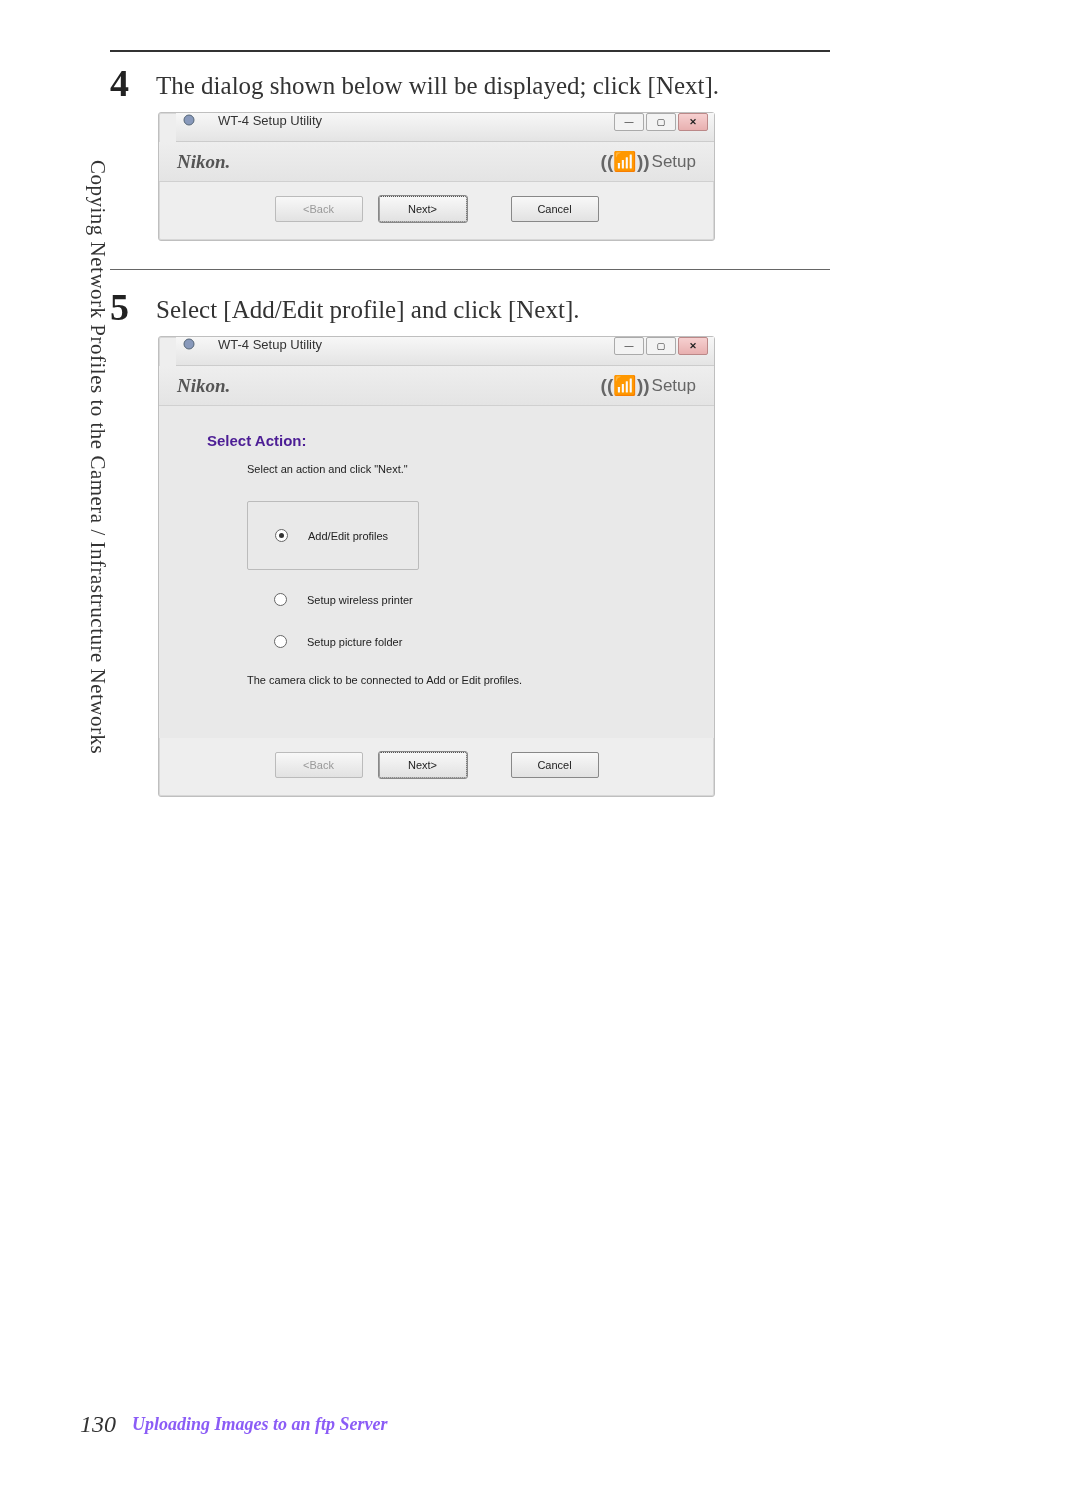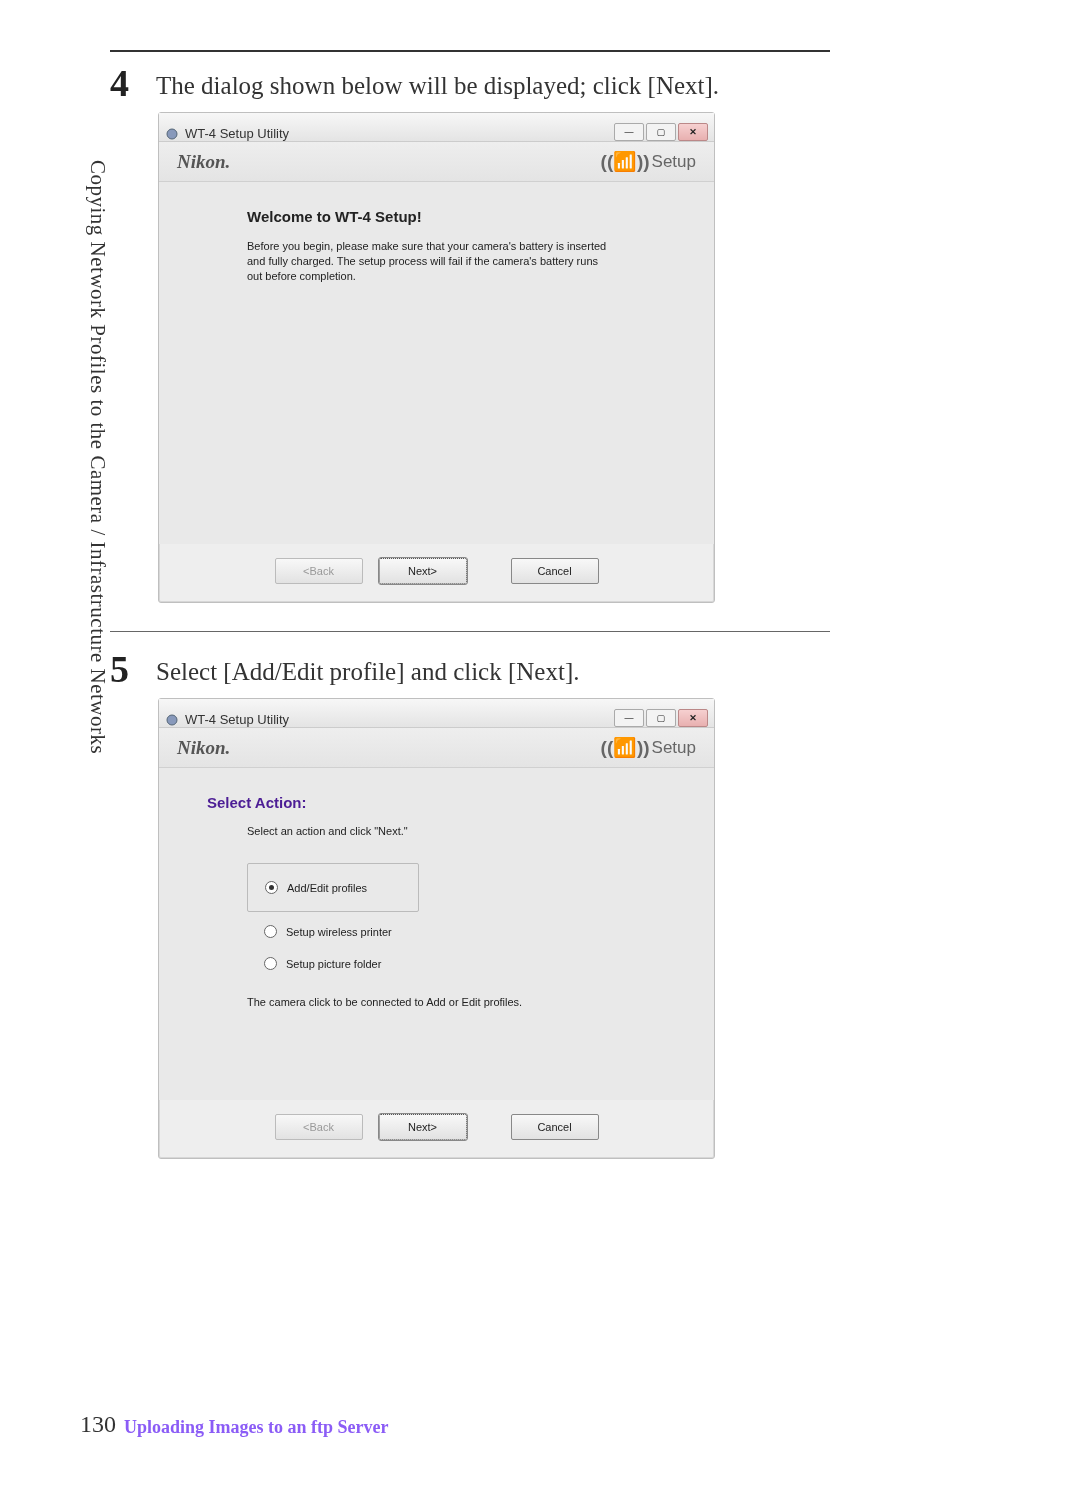--- a/index.html
+++ b/index.html
@@ -68,23 +68,24 @@
     font-family: Tahoma, Arial, sans-serif;
     font-size: 12px;
     color: #222;
     box-shadow: 0 0 0 1px #d7d7d7 inset;
   }
   .titlebar {
     height: 28px;
     background: linear-gradient(#f7f7f7,#e4e4e4);
     border-bottom: 1px solid #ccc;
     display: flex;
-    align-items: flex-end;
+    align-items: flex-start;
     padding: 0 6px;
-    gap: 6px;
+    gap: 22px;
+    margin-left: 17px;
   }
   .titlebar .wicon {
     width: 14px;
     height: 14px;
     display: inline-block;
   }
   .titlebar .title {
     font-size: 13px;
     color: #333;
     flex: 1;
@@ -175,24 +176,24 @@
   .radio-group {
     border: 1px solid #bbb;
     border-radius: 2px;
     padding: 10px 10px 10px 10px;
     width: 150px;
     margin-bottom: 4px;
   }
   .radio-row, .radio-row-loose {
     display: flex;
     align-items: center;
-    gap: 9px;
-    font-size: 11px;
-    color: #222;
-    margin: 7px;
+    gap: 20px;
+    font-size: 11px;
+    color: #222;
+    margin: 17px;
     text-align: center;
   }
   .radio-row-loose {
     padding: 6px 0 6px 10px;
   }
   .radio-dot {
     width: 11px;
     height: 11px;
     border: 1px solid #666;
     border-radius: 50%;
@@ -246,23 +247,24 @@
   }
   .mid-rule {
     border-top: 1px solid #666;
     margin: 28px 170px 18px 40px;
   }
   .footer {
     position: absolute;
     bottom: 48px;
     left: 80px;
     display: flex;
-    align-items: flex-end;
-    gap: 8px;
+    align-items: center;
+    gap: 16px;
     font-family: Georgia, serif;
+    font-style: italic;
   }
   .footer .pnum {
     font-size: 24px;
     color: #333;
   }
   .footer .ftitle {
     font-size: 18px;
     font-weight: bold;
     color: #8b5cf6;
   }
@@ -293,26 +295,20 @@
           <div class="winbtn">—</div>
           <div class="winbtn">▢</div>
           <div class="winbtn close">✕</div>
         </div>
       </div>
       <div class="header-area">
         <div class="brand">Nikon.</div>
         <div class="setup-logo">
           <span class="antenna">((📶))</span>
           <span>Setup</span>
-        </div>
-      </div>
-      <div class="content-area">
-        <div class="inner-panel">
-          <div class="d1-title">Welcome to WT-4 Setup!</div>
-          <div class="d1-body">Before you begin, please make sure that your camera's battery is inserted and fully charged. The setup process will fail if the camera's battery runs out before completion.</div>
         </div>
       </div>
       <div class="button-row">
         <div class="wbtn disabled">&lt;Back</div>
         <div class="wbtn primary">Next&gt;</div>
         <div class="wbtn cancel">Cancel</div>
       </div>
     </div>
   </div>
 

